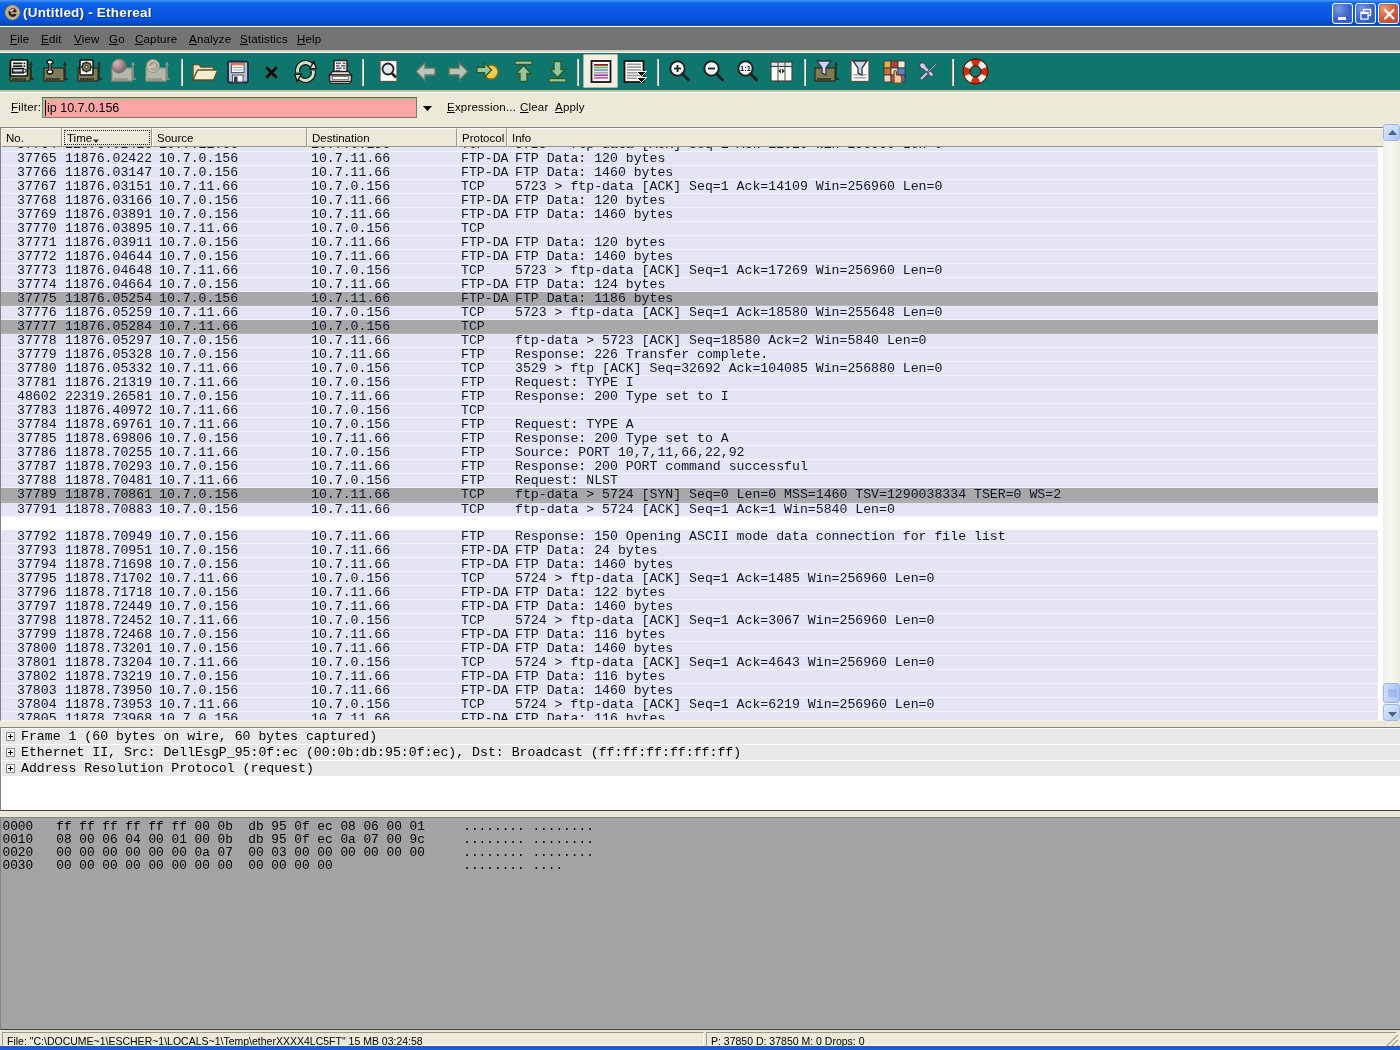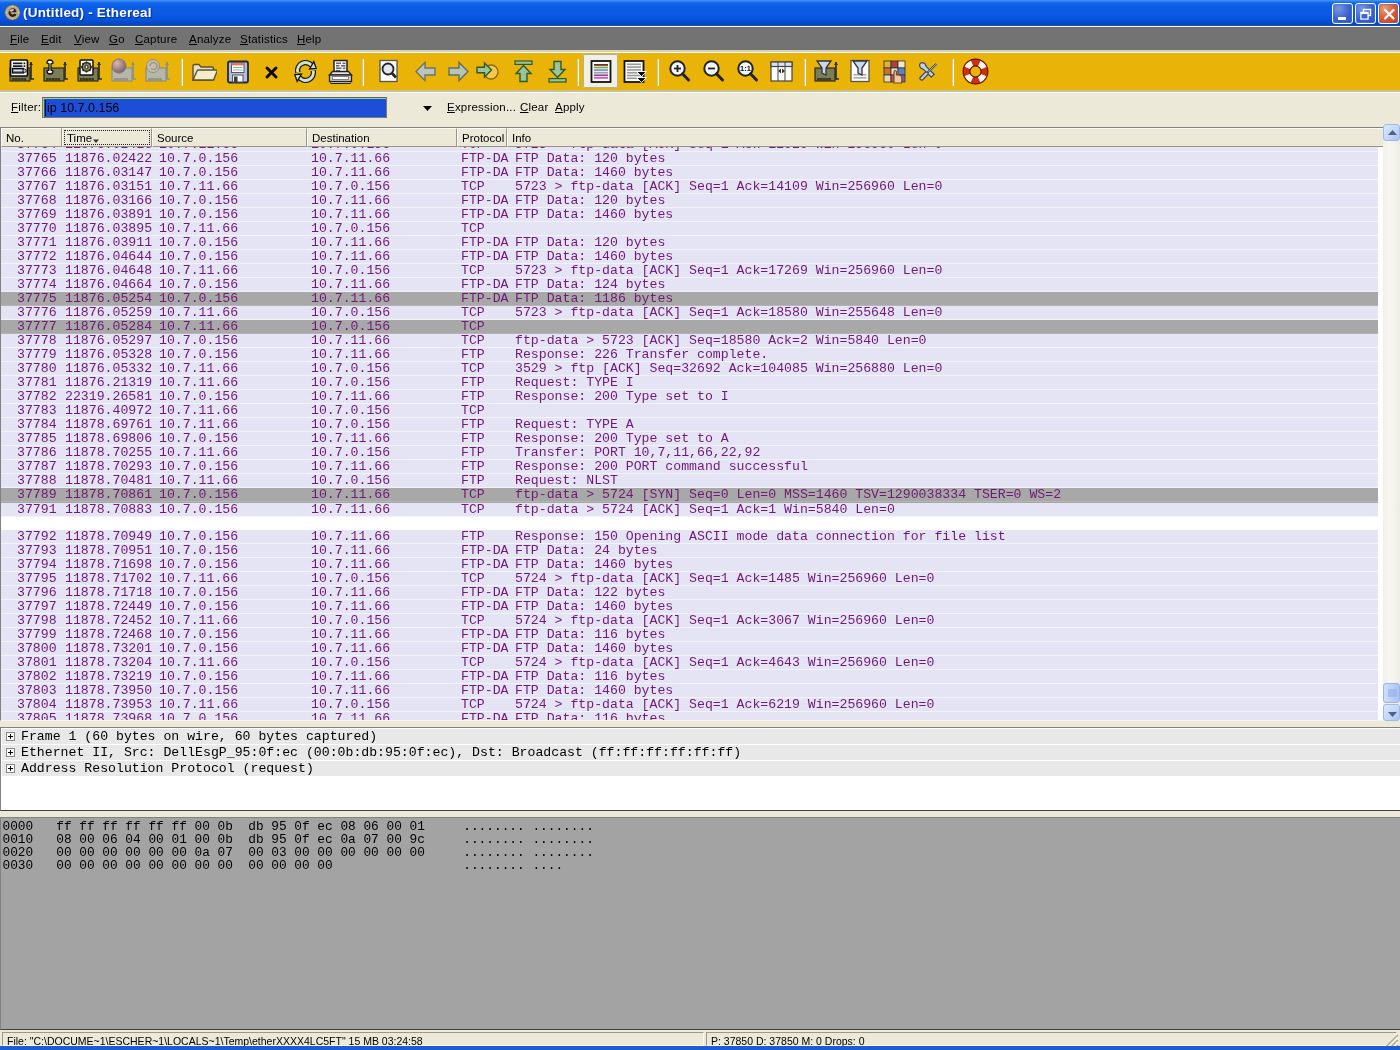--- a/index.html
+++ b/index.html
@@ -13,37 +13,37 @@
  box-shadow:inset 0 0 0 1px rgba(70,120,220,.6)}
 .tbtn.b1{left:1332px;background:radial-gradient(circle at 30% 25%,#7b95e0 0%,#3a63d0 55%,#2850c8 100%)}
 .tbtn.b2{left:1355px;background:radial-gradient(circle at 30% 25%,#7b95e0 0%,#3a63d0 55%,#2850c8 100%)}
 .tbtn.b3{left:1378px;background:radial-gradient(circle at 30% 25%,#ed9b71 0%,#dc5936 50%,#c63b1b 100%)}
 .tbtn svg{position:absolute;left:0;top:0}
 
 #menubar{left:0;top:26px;width:1400px;height:26px;background:#737373;border-top:1px solid #f8f7f2}
 #menubar span{position:absolute;top:6px;font-size:11.5px;letter-spacing:0.2px;color:#000}
 u{text-decoration:underline;text-underline-offset:1px}
 
-#toolbar{left:0;top:52px;width:1400px;height:40px;background:#eab308;border-top:1px solid #fffef8;box-shadow:0 -2px 0 #d4d0ba}
+#toolbar{left:0;top:52px;width:1400px;height:40px;background:#0f766e;border-top:1px solid #fffef8;box-shadow:0 -2px 0 #d4d0ba}
 .ic{position:absolute;top:5px}
 .tsep{position:absolute;top:6px;width:2px;height:27px;border-left:1px solid #c9c5b2;border-right:1px solid #fbfaf4}
 #colorizebox{position:absolute;left:583px;top:1px;width:35px;height:34px;background:#f2f0e4;border:1px solid #fff;outline:1px solid #b5b1a0;outline-offset:-1px;border-radius:2px}
 
 #filterbar{left:0;top:92px;width:1400px;height:35px;background:#ece9d8;border-top:1px solid #fdfdf4;box-shadow:0 -2px 0 #c3c0a4}
 #filterbar .lbl{position:absolute;top:8px;font-size:11.5px;letter-spacing:0.2px}
-#fbox{position:absolute;left:42px;top:4px;width:345px;height:21px;background:#1d4ed8;border:1px solid #7a7a6e;border-top-color:#636357;box-shadow:inset 1px 1px 0 #8dd88d}
+#fbox{position:absolute;left:42px;top:4px;width:375px;height:21px;background:#fca5a5;border:1px solid #7a7a6e;border-top-color:#636357;box-shadow:inset 1px 1px 0 #8dd88d}
 #fbox span{position:absolute;left:4px;top:3px;font-size:12.5px;color:#000}
 #fdrop{position:absolute;left:419px;top:4px;width:17px;height:21px}
 
 #plist{left:0;top:127px;width:1400px;height:594px;background:#fff;border-left:1px solid #828282;border-top:1px solid #828282;border-bottom:1px solid #f6f5ee}
 .hcell{position:absolute;top:0;height:19px;background:#ece9d8;border-top:1px solid #fdfcf7;border-left:1px solid #fdfcf7;border-right:1px solid #9a9684;border-bottom:1px solid #9a9684;font-size:11.5px;color:#000}
 .hcell div{position:absolute;left:4px;top:3px}
 #rowwrap{position:absolute;left:0;top:19px;width:1382px;height:573px;overflow:hidden;background:#fff}
 .prow{position:absolute;left:0;width:1377px;height:14px;background:#e4e4f4;box-shadow:inset 0 -1px 0 #f2f2fb;
- font-family:"Liberation Mono",monospace;font-size:13.2px;color:#701a75;white-space:pre}
+ font-family:"Liberation Mono",monospace;font-size:13.2px;color:#0f172a;white-space:pre}
 .prow.g{background:#a8a8a8;box-shadow:inset 0 -1px 0 #b4b4b4}
 .prow span{position:absolute;top:0px;line-height:14px}
 .c0{left:16px}.c1{left:64px}.c2{left:158px}.c3{left:310px}.c4{left:460px}.c5{left:514px}
 
 #vsb{position:absolute;left:1382px;top:-4px;width:17px;height:597px;background:linear-gradient(90deg,#f0efe8,#f7f6f1 40%,#eeede4)}
 .sbtn{position:absolute;left:0;width:17px;height:17px;background:linear-gradient(135deg,#dce9fd,#c2d5f9 60%,#a9c2f2);border:1px solid #9cb9ec;border-radius:3px}
 .sbtn svg{position:absolute;left:2px;top:3px}
 #sthumb{position:absolute;left:0;top:559px;width:17px;height:20px;background:linear-gradient(90deg,#cfddfc,#bdd1fa 50%,#aac4f5);border:1px solid #98b4e8;border-radius:3px}
 
 #details{left:0;top:727px;width:1400px;height:84px;background:#fff;border:1px solid #828282;border-right:none;border-bottom:1px solid #404040}
@@ -425,25 +425,25 @@
 <div class="prow" style="top:103px"><span class="c0">37772</span><span class="c1">11876.04644</span><span class="c2">10.7.0.156</span><span class="c3">10.7.11.66</span><span class="c4">FTP-DA</span><span class="c5">FTP Data: 1460 bytes</span></div>
 <div class="prow" style="top:117px"><span class="c0">37773</span><span class="c1">11876.04648</span><span class="c2">10.7.11.66</span><span class="c3">10.7.0.156</span><span class="c4">TCP</span><span class="c5">5723 &gt; ftp-data [ACK] Seq=1 Ack=17269 Win=256960 Len=0</span></div>
 <div class="prow" style="top:131px"><span class="c0">37774</span><span class="c1">11876.04664</span><span class="c2">10.7.0.156</span><span class="c3">10.7.11.66</span><span class="c4">FTP-DA</span><span class="c5">FTP Data: 124 bytes</span></div>
 <div class="prow g" style="top:145px"><span class="c0">37775</span><span class="c1">11876.05254</span><span class="c2">10.7.0.156</span><span class="c3">10.7.11.66</span><span class="c4">FTP-DA</span><span class="c5">FTP Data: 1186 bytes</span></div>
 <div class="prow" style="top:159px"><span class="c0">37776</span><span class="c1">11876.05259</span><span class="c2">10.7.11.66</span><span class="c3">10.7.0.156</span><span class="c4">TCP</span><span class="c5">5723 &gt; ftp-data [ACK] Seq=1 Ack=18580 Win=255648 Len=0</span></div>
 <div class="prow g" style="top:173px"><span class="c0">37777</span><span class="c1">11876.05284</span><span class="c2">10.7.11.66</span><span class="c3">10.7.0.156</span><span class="c4">TCP</span></div>
 <div class="prow" style="top:187px"><span class="c0">37778</span><span class="c1">11876.05297</span><span class="c2">10.7.0.156</span><span class="c3">10.7.11.66</span><span class="c4">TCP</span><span class="c5">ftp-data &gt; 5723 [ACK] Seq=18580 Ack=2 Win=5840 Len=0</span></div>
 <div class="prow" style="top:201px"><span class="c0">37779</span><span class="c1">11876.05328</span><span class="c2">10.7.0.156</span><span class="c3">10.7.11.66</span><span class="c4">FTP</span><span class="c5">Response: 226 Transfer complete.</span></div>
 <div class="prow" style="top:215px"><span class="c0">37780</span><span class="c1">11876.05332</span><span class="c2">10.7.11.66</span><span class="c3">10.7.0.156</span><span class="c4">TCP</span><span class="c5">3529 &gt; ftp [ACK] Seq=32692 Ack=104085 Win=256880 Len=0</span></div>
 <div class="prow" style="top:229px"><span class="c0">37781</span><span class="c1">11876.21319</span><span class="c2">10.7.11.66</span><span class="c3">10.7.0.156</span><span class="c4">FTP</span><span class="c5">Request: TYPE I</span></div>
-<div class="prow" style="top:243px"><span class="c0">37782</span><span class="c1">22319.26581</span><span class="c2">10.7.0.156</span><span class="c3">10.7.11.66</span><span class="c4">FTP</span><span class="c5">Response: 200 Type set to I</span></div>
+<div class="prow" style="top:243px"><span class="c0">48602</span><span class="c1">22319.26581</span><span class="c2">10.7.0.156</span><span class="c3">10.7.11.66</span><span class="c4">FTP</span><span class="c5">Response: 200 Type set to I</span></div>
 <div class="prow" style="top:257px"><span class="c0">37783</span><span class="c1">11876.40972</span><span class="c2">10.7.11.66</span><span class="c3">10.7.0.156</span><span class="c4">TCP</span></div>
 <div class="prow" style="top:271px"><span class="c0">37784</span><span class="c1">11878.69761</span><span class="c2">10.7.11.66</span><span class="c3">10.7.0.156</span><span class="c4">FTP</span><span class="c5">Request: TYPE A</span></div>
 <div class="prow" style="top:285px"><span class="c0">37785</span><span class="c1">11878.69806</span><span class="c2">10.7.0.156</span><span class="c3">10.7.11.66</span><span class="c4">FTP</span><span class="c5">Response: 200 Type set to A</span></div>
-<div class="prow" style="top:299px"><span class="c0">37786</span><span class="c1">11878.70255</span><span class="c2">10.7.11.66</span><span class="c3">10.7.0.156</span><span class="c4">FTP</span><span class="c5">Transfer: PORT 10,7,11,66,22,92</span></div>
+<div class="prow" style="top:299px"><span class="c0">37786</span><span class="c1">11878.70255</span><span class="c2">10.7.11.66</span><span class="c3">10.7.0.156</span><span class="c4">FTP</span><span class="c5">Source: PORT 10,7,11,66,22,92</span></div>
 <div class="prow" style="top:313px"><span class="c0">37787</span><span class="c1">11878.70293</span><span class="c2">10.7.0.156</span><span class="c3">10.7.11.66</span><span class="c4">FTP</span><span class="c5">Response: 200 PORT command successful</span></div>
 <div class="prow" style="top:327px"><span class="c0">37788</span><span class="c1">11878.70481</span><span class="c2">10.7.11.66</span><span class="c3">10.7.0.156</span><span class="c4">FTP</span><span class="c5">Request: NLST</span></div>
 <div class="prow g" style="top:341px"><span class="c0">37789</span><span class="c1">11878.70861</span><span class="c2">10.7.0.156</span><span class="c3">10.7.11.66</span><span class="c4">TCP</span><span class="c5">ftp-data &gt; 5724 [SYN] Seq=0 Len=0 MSS=1460 TSV=1290038334 TSER=0 WS=2</span></div>
 <div class="prow g" style="top:355px"><span class="c0">37790</span><span class="c1">11878.70869</span><span class="c2">10.7.11.66</span><span class="c3">10.7.0.156</span><span class="c4">TCP</span><span class="c5">5724 &gt; ftp-data [SYN, ACK] Seq=0 Ack=1 Win=65535 Len=0 MSS=1460 WS=2</span></div>
 <div class="prow" style="top:356px"><span class="c0">37791</span><span class="c1">11878.70883</span><span class="c2">10.7.0.156</span><span class="c3">10.7.11.66</span><span class="c4">TCP</span><span class="c5">ftp-data &gt; 5724 [ACK] Seq=1 Ack=1 Win=5840 Len=0</span></div>
 <div class="prow" style="top:383px"><span class="c0">37792</span><span class="c1">11878.70949</span><span class="c2">10.7.0.156</span><span class="c3">10.7.11.66</span><span class="c4">FTP</span><span class="c5">Response: 150 Opening ASCII mode data connection for file list</span></div>
 <div class="prow" style="top:397px"><span class="c0">37793</span><span class="c1">11878.70951</span><span class="c2">10.7.0.156</span><span class="c3">10.7.11.66</span><span class="c4">FTP-DA</span><span class="c5">FTP Data: 24 bytes</span></div>
 <div class="prow" style="top:411px"><span class="c0">37794</span><span class="c1">11878.71698</span><span class="c2">10.7.0.156</span><span class="c3">10.7.11.66</span><span class="c4">FTP-DA</span><span class="c5">FTP Data: 1460 bytes</span></div>
 <div class="prow" style="top:425px"><span class="c0">37795</span><span class="c1">11878.71702</span><span class="c2">10.7.11.66</span><span class="c3">10.7.0.156</span><span class="c4">TCP</span><span class="c5">5724 &gt; ftp-data [ACK] Seq=1 Ack=1485 Win=256960 Len=0</span></div>
 <div class="prow" style="top:439px"><span class="c0">37796</span><span class="c1">11878.71718</span><span class="c2">10.7.0.156</span><span class="c3">10.7.11.66</span><span class="c4">FTP-DA</span><span class="c5">FTP Data: 122 bytes</span></div>

